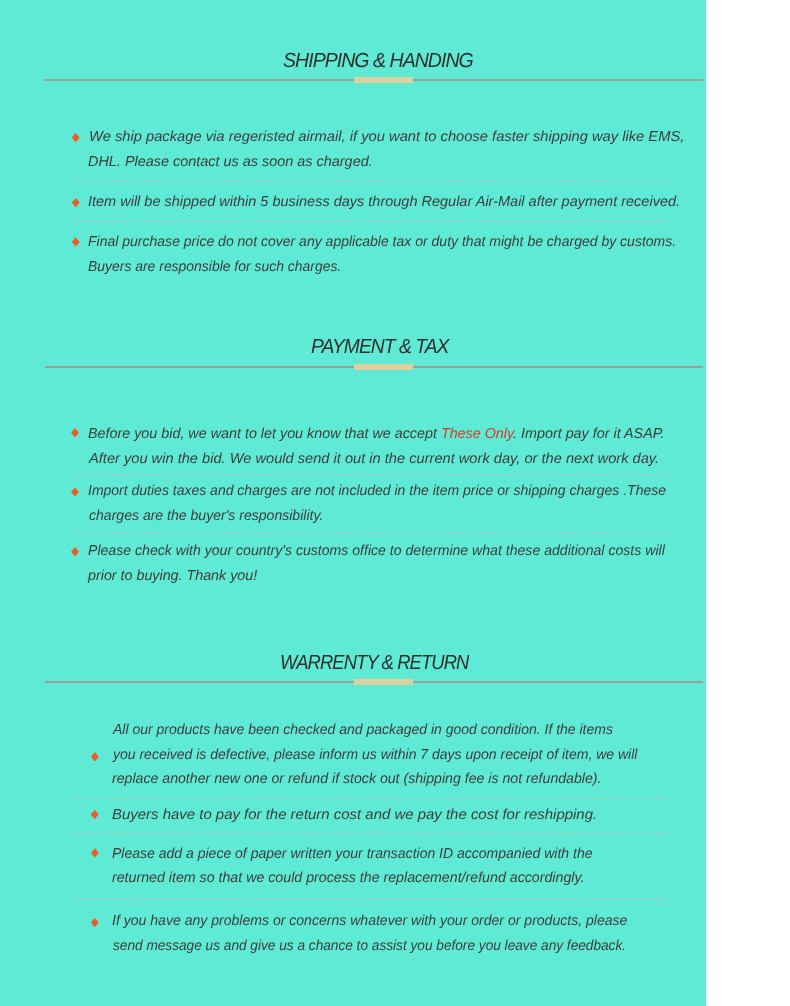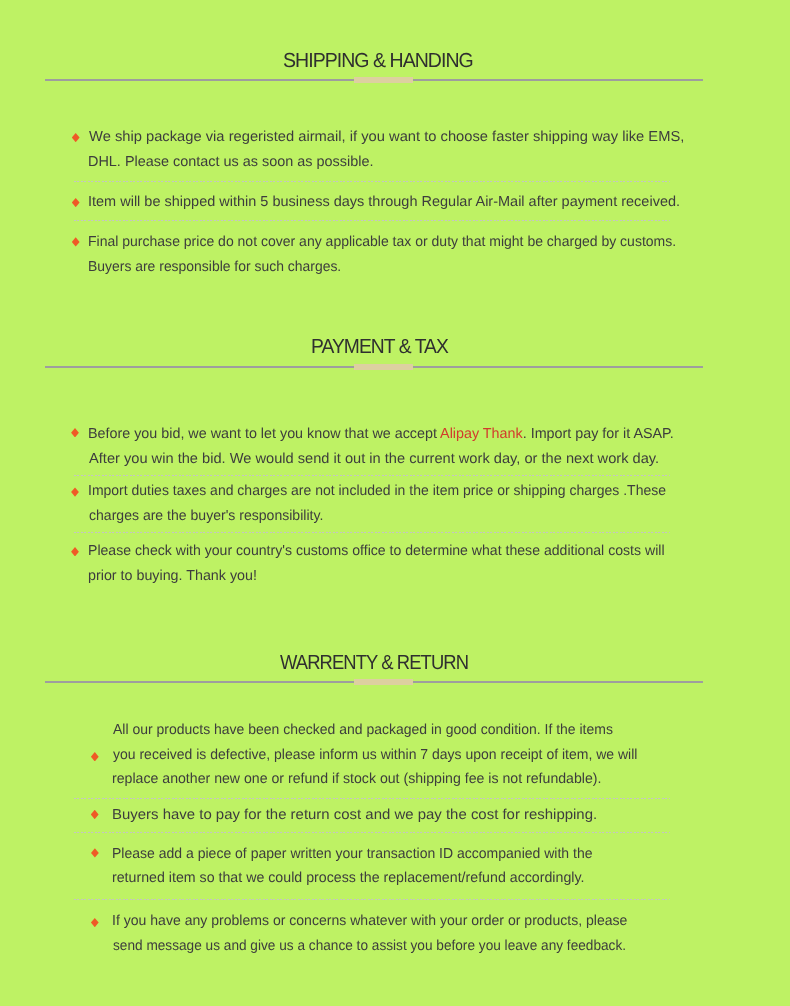--- a/index.html
+++ b/index.html
@@ -4,21 +4,21 @@
 <title>Shipping, Payment &amp; Warranty Policy</title>
 <style>
   html,body{margin:0;padding:0;background:#ffffff;}
   body{
     width:790px;height:1006px;
     font-family:"Liberation Sans", sans-serif;
     color:#3d3d3d;
     -webkit-font-smoothing:antialiased;
     text-rendering:geometricPrecision;
   }
-  .page{position:relative;width:790px;height:1006px;overflow:hidden;background:#bef264;filter:opacity(1);}
+  .page{position:relative;width:706px;height:1006px;overflow:hidden;background:#5eead4;filter:opacity(1);font-style:italic;}
   .sec{position:static;}
   .item{position:static;}
 
   .sec-title{
     position:absolute;
     white-space:nowrap;
     font-size:20.3px;
     font-weight:400;
     letter-spacing:-1px;
     color:#2f2f2f;
@@ -55,41 +55,41 @@
 <body>
 
 <div class="page">
   <section class="sec">
     <div class="sec-title" style="left:282.74px;top:51.10px;transform:scaleX(0.9622);">SHIPPING &amp; HANDING</div>
     <div class="rule" style="left:45px;top:79px;width:658px;"></div>
     <div class="rule-tab" style="left:354px;top:77px;width:59px;"></div>
     <div class="item">
       <span class="dia" style="left:71.8px;top:132.9px;"></span>
       <div class="ln" style="left:88.60px;top:130.10px;transform:scaleX(1.0229);">We ship package via regeristed airmail, if you want to choose faster shipping way like EMS,</div>
-      <div class="ln" style="left:87.60px;top:155.10px;transform:scaleX(1.0025);">DHL. Please contact us as soon as possible.</div>
+      <div class="ln" style="left:87.60px;top:155.10px;transform:scaleX(1.0025);">DHL. Please contact us as soon as charged.</div>
     </div>
     <div class="item">
       <span class="dia" style="left:71.8px;top:197.9px;"></span>
       <div class="ln" style="left:87.59px;top:195.10px;transform:scaleX(1.0070);">Item will be shipped within 5 business days through Regular Air-Mail after payment received.</div>
     </div>
     <div class="item">
       <span class="dia" style="left:71.8px;top:237.2px;"></span>
       <div class="ln" style="left:87.63px;top:235.00px;transform:scaleX(0.9739);">Final purchase price do not cover any applicable tax or duty that might be charged by customs.</div>
       <div class="ln" style="left:87.63px;top:260.00px;transform:scaleX(0.9681);">Buyers are responsible for such charges.</div>
     </div>
     <div class="dots" style="left:74px;top:181.1px;width:596px;"></div>
     <div class="dots" style="left:74px;top:219.6px;width:596px;"></div>
   </section>
   <section class="sec">
     <div class="sec-title" style="left:310.95px;top:337.40px;transform:scaleX(0.9500);">PAYMENT &amp; TAX</div>
     <div class="rule" style="left:45px;top:366px;width:658px;"></div>
     <div class="rule-tab" style="left:354px;top:364px;width:59px;"></div>
     <div class="item">
       <span class="dia" style="left:71.1px;top:428.1px;"></span>
-      <div class="ln" style="left:87.60px;top:426.50px;transform:scaleX(0.9958);"><span>Before you bid, we want to let you know that we accept </span><span class="hl">Alipay Thank</span><span>. Import pay for it ASAP.</span></div>
+      <div class="ln" style="left:87.60px;top:426.50px;transform:scaleX(0.9958);"><span>Before you bid, we want to let you know that we accept </span><span class="hl">These Only</span><span>. Import pay for it ASAP.</span></div>
       <div class="ln" style="left:88.60px;top:451.50px;transform:scaleX(1.0168);">After you win the bid. We would send it out in the current work day, or the next work day.</div>
     </div>
     <div class="item">
       <span class="dia" style="left:71.1px;top:487.4px;"></span>
       <div class="ln" style="left:87.63px;top:484.30px;transform:scaleX(0.9725);">Import duties taxes and charges are not included in the item price or shipping charges .These</div>
       <div class="ln" style="left:88.60px;top:509.30px;transform:scaleX(0.9762);">charges are the buyer's responsibility.</div>
     </div>
     <div class="item">
       <span class="dia" style="left:71.1px;top:547.1px;"></span>
       <div class="ln" style="left:87.62px;top:544.20px;transform:scaleX(0.9792);">Please check with your country's customs office to determine what these additional costs will</div>

